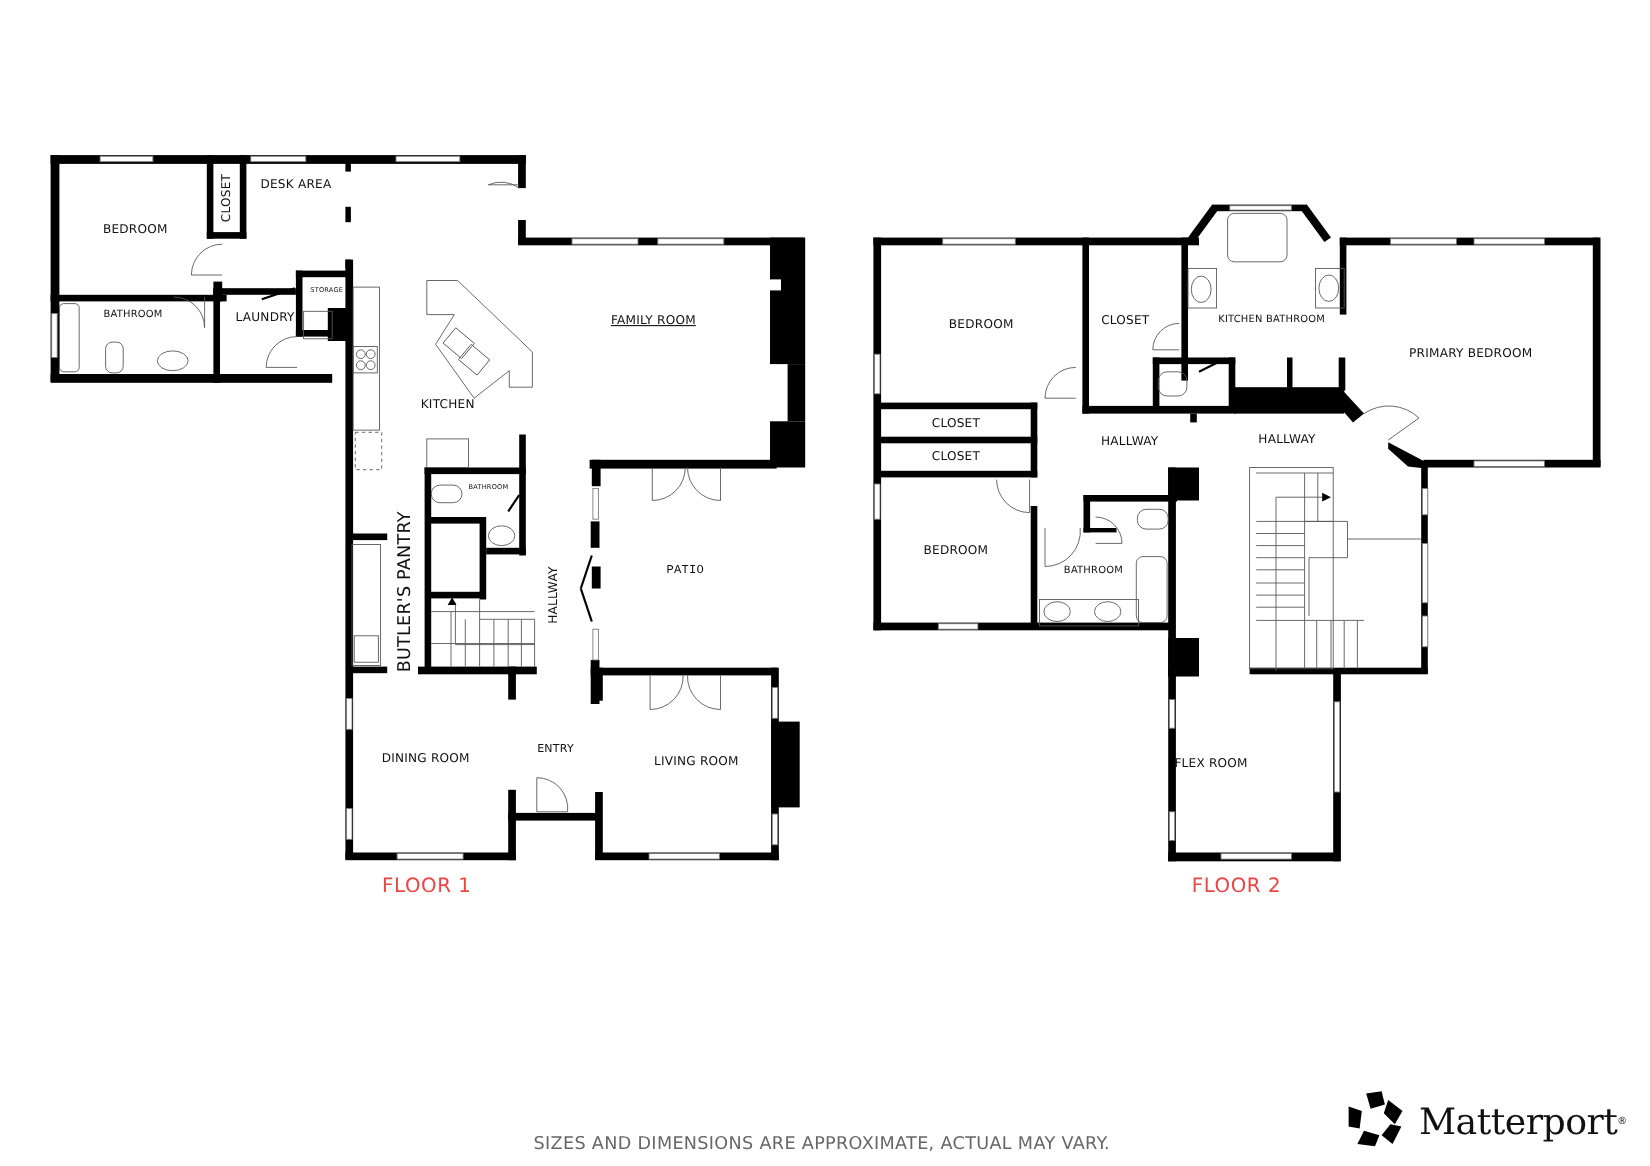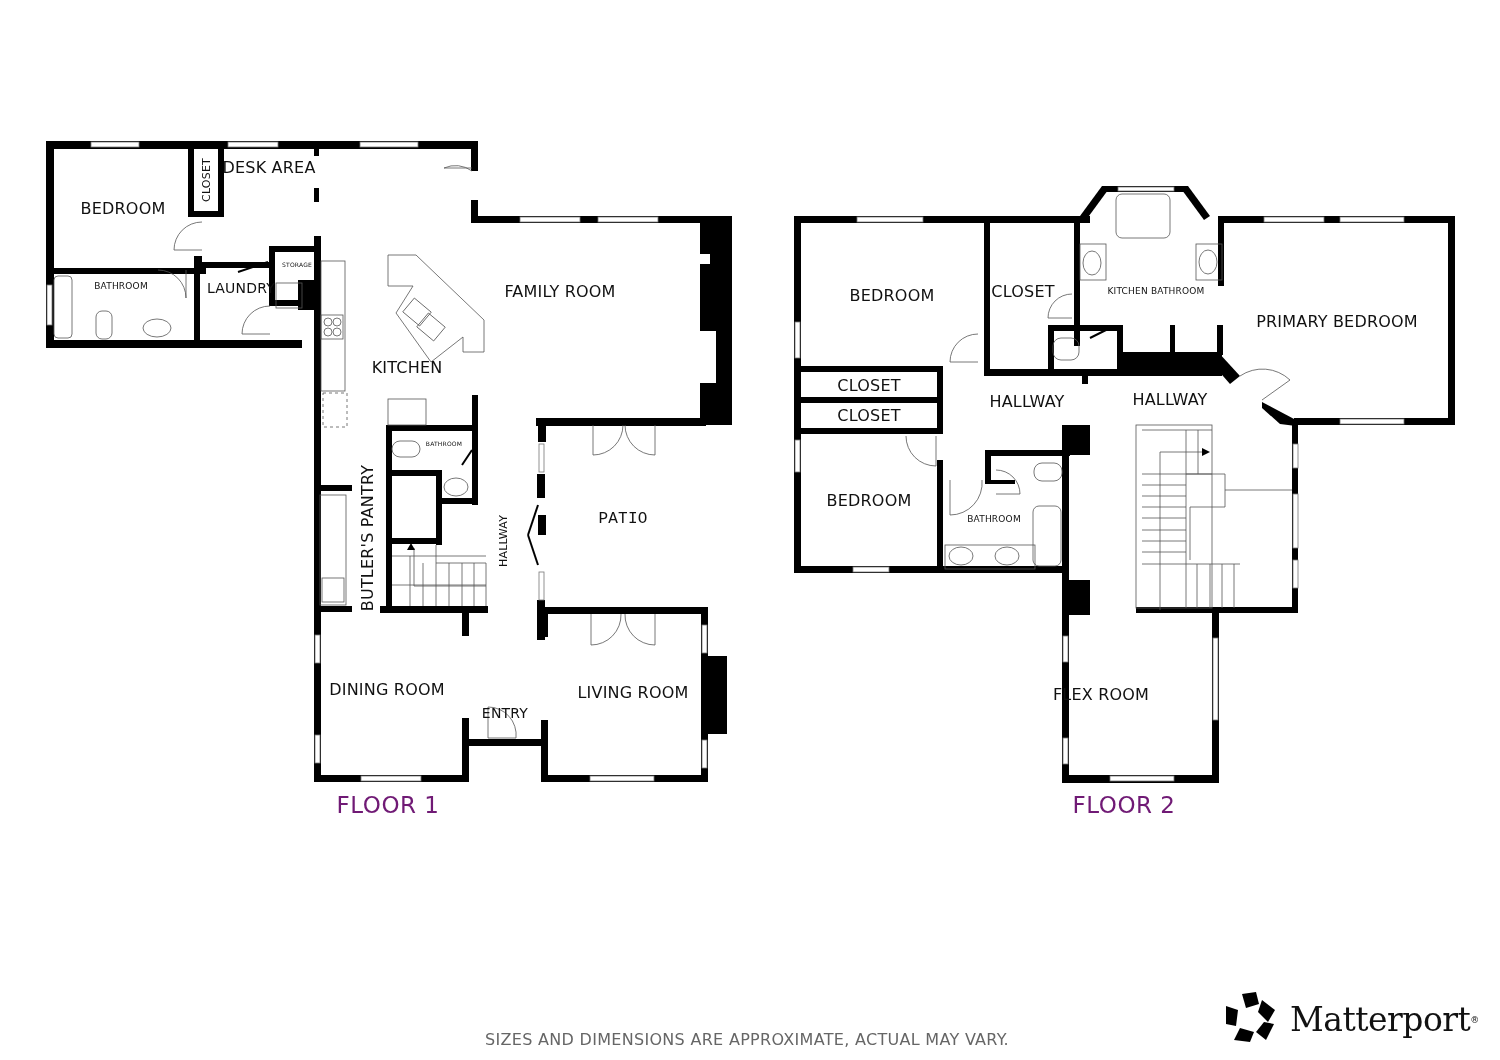--- a/index.html
+++ b/index.html
@@ -1,23 +1,23 @@
 <!DOCTYPE html>
 <html><head>
 <meta charset="utf-8">
 <style>
   html, body { margin:0; padding:0; background:#ffffff; }
   body { width:1500px; height:1060px; position:relative; overflow:hidden; font-family:"DejaVu Sans", sans-serif; color:#111; }
   #plan { position:absolute; left:0; top:0; width:1500px; height:1060px; }
-  .lbl { position:absolute; font-size:16px; color:#111; white-space:nowrap; transform:translate(-50%,-50%); letter-spacing:0.2px; }
+  .lbl { position:absolute; font-size:11px; color:#111; white-space:nowrap; transform:translate(-50%,-50%); letter-spacing:0.2px; }
   .lbl.sm { font-size:8px; }
   .lbl.md { font-size:11px; }
   .lbl.lg { font-size:17px; }
   .lbl.vert { transform:translate(-50%,-50%) rotate(-90deg); }
-  .floor-title { position:absolute; font-size:23px; color:#701a75; transform:translate(-50%,-50%); letter-spacing:0.5px; }
+  .floor-title { position:absolute; font-size:18px; color:#ef4444; transform:translate(-50%,-50%); letter-spacing:0.5px; }
   .disclaimer { position:absolute; left:747px; top:1039px; transform:translate(-50%,-50%); font-size:16px; color:#666; letter-spacing:0.3px; white-space:nowrap; }
   .logo { position:absolute; left:1222px; top:990px; display:flex; align-items:center; }
   .logo-text { font-family:"DejaVu Serif", serif; font-size:33px; color:#111; margin-left:10px; letter-spacing:-0.5px; }
   .logo-reg { font-size:9px; vertical-align:super; }
 </style>
 </head>
 <body>
 
 <svg id="plan" viewBox="0 0 1500 1060" xmlns="http://www.w3.org/2000/svg">
 
@@ -278,30 +278,30 @@
     <polygon points="24,6 16,22 6,14 14,4"></polygon>
     <polygon points="0,24 -16,22 -10,10 4,14"></polygon>
     <polygon points="-24,6 -24,-12 -12,-8 -14,8"></polygon>
   </g>
 </svg>
 
 <div class="lbl" style="left:123px;top:208px;">BEDROOM</div>
 <div class="lbl md vert" style="left:206px;top:180px;">CLOSET</div>
 <div class="lbl" style="left:269px;top:167px;">DESK AREA</div>
 <div class="lbl sm" style="left:121px;top:286px;font-size:9px;">BATHROOM</div>
-<div class="lbl sm" style="left:241px;top:288px;font-size:14px;">LAUNDRY</div>
+<div class="lbl sm" style="left:241px;top:288px;font-size:11px;">LAUNDRY</div>
 <div class="lbl sm" style="left:297px;top:264px;font-size:6px;">STORAGE</div>
-<div class="lbl" style="left:560px;top:291px;">FAMILY ROOM</div>
+<div class="lbl" style="left:594px;top:291px;text-decoration:underline;">FAMILY ROOM</div>
 <div class="lbl" style="left:407px;top:367px;">KITCHEN</div>
 <div class="lbl sm" style="left:444px;top:443px;font-size:6px;">BATHROOM</div>
 <div class="lbl lg vert" style="left:367px;top:538px;font-size:16px;">BUTLER'S PANTRY</div>
 <div class="lbl md vert" style="left:503px;top:541px;">HALLWAY</div>
 <div class="lbl" style="left:623px;top:519px;font-family:Liberation Mono, monospace;">PATIO</div>
 <div class="lbl" style="left:387px;top:689px;">DINING ROOM</div>
-<div class="lbl sm" style="left:505px;top:681px;font-size:14px;margin-top:32px;">ENTRY</div>
+<div class="lbl sm" style="left:505px;top:681px;font-size:10px;">ENTRY</div>
 <div class="lbl" style="left:633px;top:692px;">LIVING ROOM</div>
 <div class="floor-title" style="left:388px;top:805px;">FLOOR 1</div>
 
 <div class="lbl" style="left:892px;top:295px;">BEDROOM</div>
 <div class="lbl" style="left:1023px;top:291px;">CLOSET</div>
 <div class="lbl sm" style="left:1156px;top:291px;font-size:9px;">KITCHEN BATHROOM</div>
 <div class="lbl" style="left:1337px;top:321px;">PRIMARY BEDROOM</div>
 <div class="lbl" style="left:869px;top:385px;">CLOSET</div>
 <div class="lbl" style="left:869px;top:415px;">CLOSET</div>
 <div class="lbl" style="left:1027px;top:401px;">HALLWAY</div>

